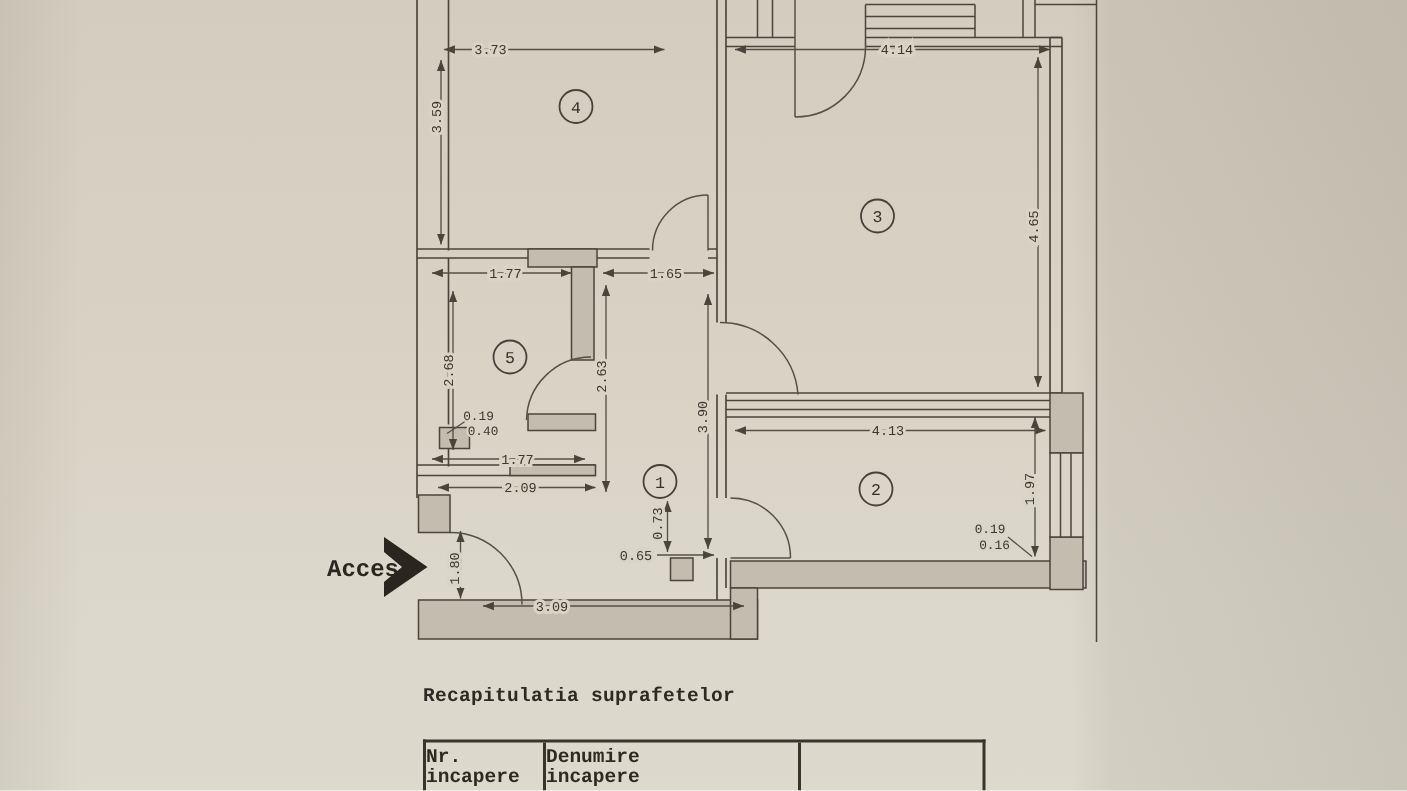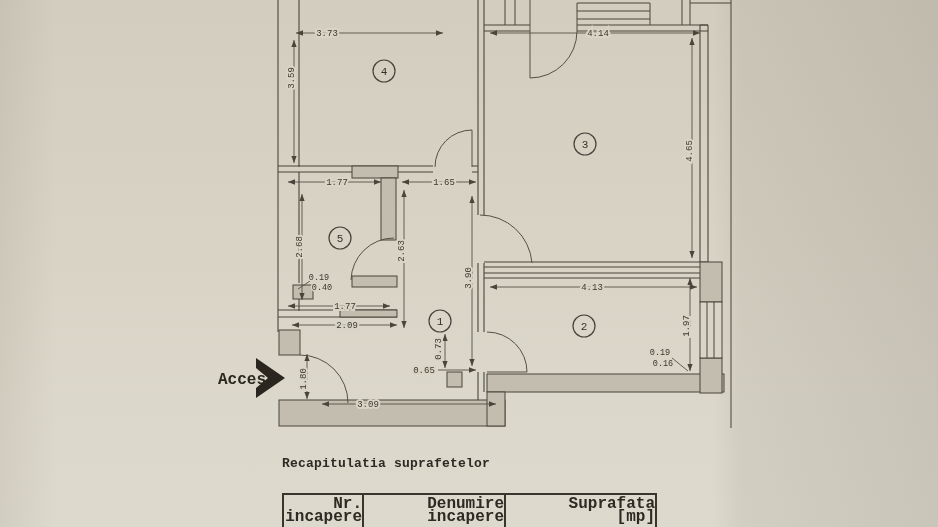--- a/index.html
+++ b/index.html
@@ -19,24 +19,24 @@
   .dim{stroke:#555046;stroke-width:.9;fill:none;}
   .dt{font-size:9px;fill:#3c382f;text-anchor:middle;paint-order:stroke;stroke:#d8d4c6;stroke-width:4px;}
   .dts{font-size:8.5px;fill:#3c382f;text-anchor:middle;paint-order:stroke;stroke:#d8d4c6;stroke-width:3px;}
   .rmc{fill:none;stroke:#46413a;stroke-width:1.2;}
   .rmt{font-size:11px;fill:#35312a;text-anchor:middle;}
   .acc{font-size:16px;font-weight:bold;fill:#2b271f;}
   #titles{position:absolute;left:282px;top:457px;width:375px;text-align:left;color:#2e2a23;
     font-weight:bold;font-size:13px;line-height:13.5px;letter-spacing:.2px;}
   #sum-table{position:absolute;left:282px;top:493px;width:375px;height:34px;
     border:2px solid #39352c;border-bottom:none;display:flex;box-sizing:border-box;}
-  .hc{box-sizing:border-box;text-align:right;font-weight:bold;font-size:16px;line-height:13px;
+  .hc{box-sizing:border-box;text-align:left;font-weight:bold;font-size:13px;line-height:13px;
     color:#2e2a23;padding-top:3px;}
   .hc1{width:80px;border-right:2px solid #39352c;}
-  .hc2{width:142px;border-right:2px solid #39352c;}
+  .hc2{width:170px;border-right:2px solid #39352c;}
   .hc3{flex:1;}
 </style>
 </head>
 <body>
 
 <div id="stage">
 
 <svg id="plan-svg" width="938" height="527" viewBox="0 0 938 527">
   <defs>
     <marker id="arr" viewBox="0 0 10 10" refX="9" refY="5" markerWidth="9" markerHeight="9" orient="auto-start-reverse">
@@ -213,19 +213,15 @@
 
 <div id="sum-table">
   <div class="hc hc1">
     <div>Nr.</div>
     <div>incapere</div>
   </div>
   <div class="hc hc2">
     <div>Denumire</div>
     <div>incapere</div>
   </div>
-  <div class="hc hc3">
-    <div>Suprafata</div>
-    <div>[mp]</div>
-  </div>
 </div>
 
 </div>
 
 </body></html>

